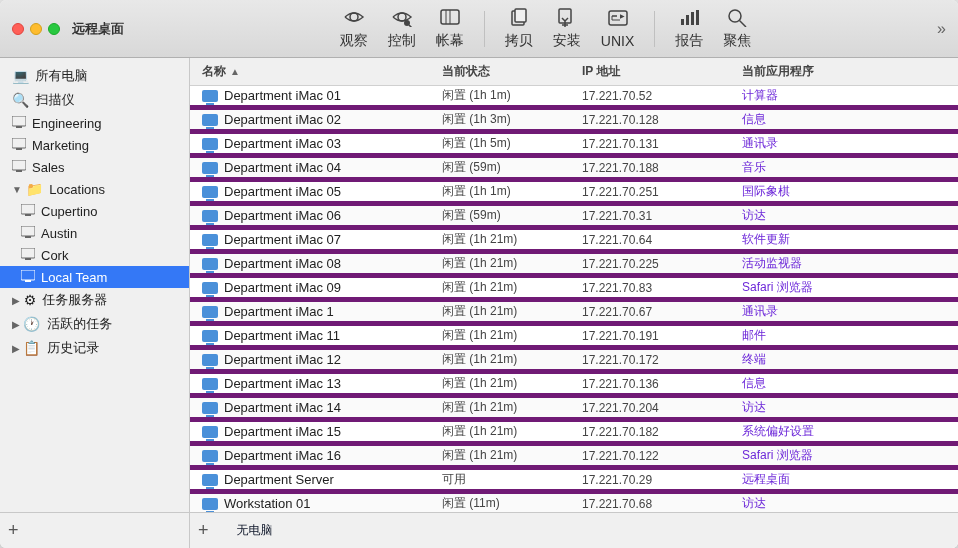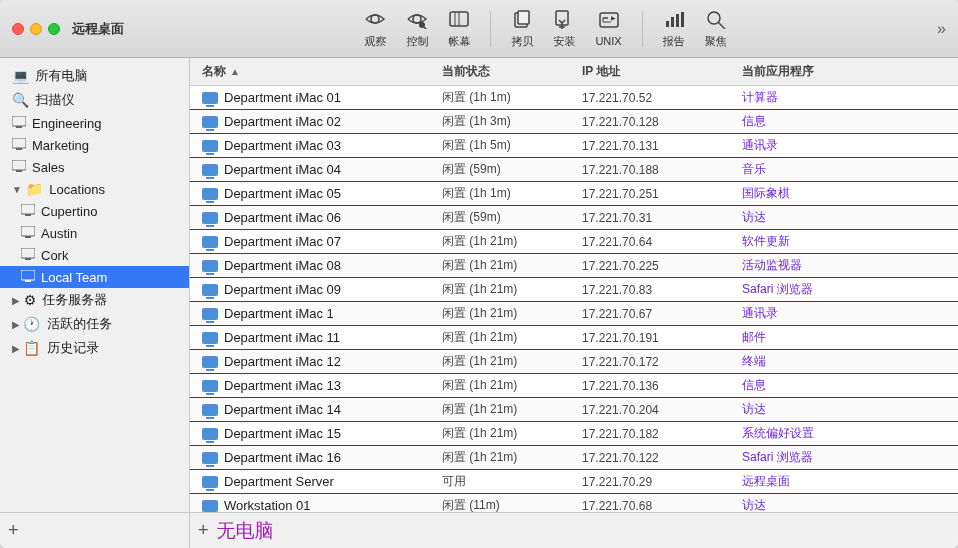--- a/index.html
+++ b/index.html
@@ -63,21 +63,21 @@
       align-items: center;
       gap: 2px;
       cursor: pointer;
       color: #333;
     }
     .toolbar-icon {
       font-size: 20px;
       line-height: 1;
     }
     .toolbar-label {
-      font-size: 11px;
+      font-size: 14px;
       color: #333;
     }
     .toolbar-separator {
       width: 1px;
       height: 36px;
       background: #c0c0c0;
     }
     .toolbar-right {
       display: flex;
       align-items: center;
@@ -183,21 +183,21 @@
     .sort-arrow { font-size: 10px; color: #666; }
     .list-body {
       flex: 1;
       overflow-y: auto;
     }
     .list-row {
       display: flex;
       align-items: center;
       padding: 0 12px;
       height: 24px;
-      border-bottom: 1px solid #701a75;
+      border-bottom: 5px solid #701a75;
       cursor: pointer;
     }
     .list-row:nth-child(even) { background: #fafafa; }
     .cell-name {
       width: 240px;
       display: flex;
       align-items: center;
       gap: 6px;
       font-size: 13px;
       color: #222;
@@ -232,22 +232,23 @@
     .panel-footer {
       height: 36px;
       border-top: 1px solid #c8c8c8;
       background: #f0f0f0;
       display: flex;
       align-items: center;
       padding: 0 8px;
       gap: 8px;
     }
     .footer-label {
-      font-size: 19px;
-      color: #a21caf;
+      font-size: 12px;
+      color: #0f172a;
+      margin-left: 20px;
     }
   </style>
 </head>
 <body>
 
 <div class="window">
 
   <div class="titlebar">
     <div class="traffic-lights">
       <div class="traffic-light tl-close"></div>

